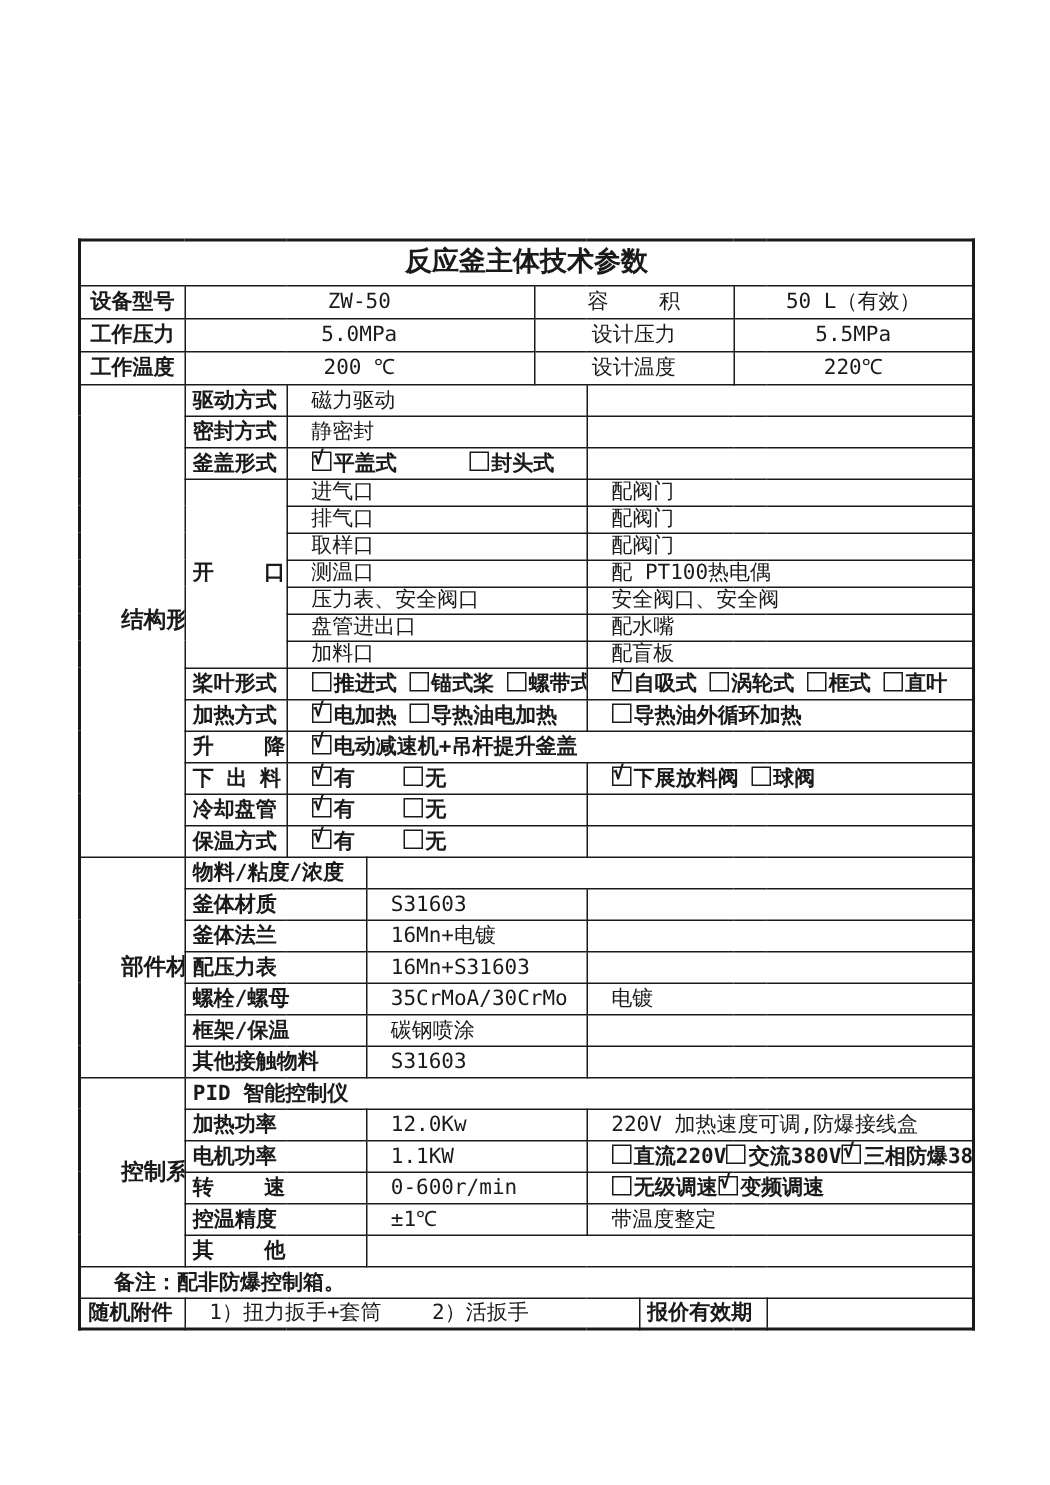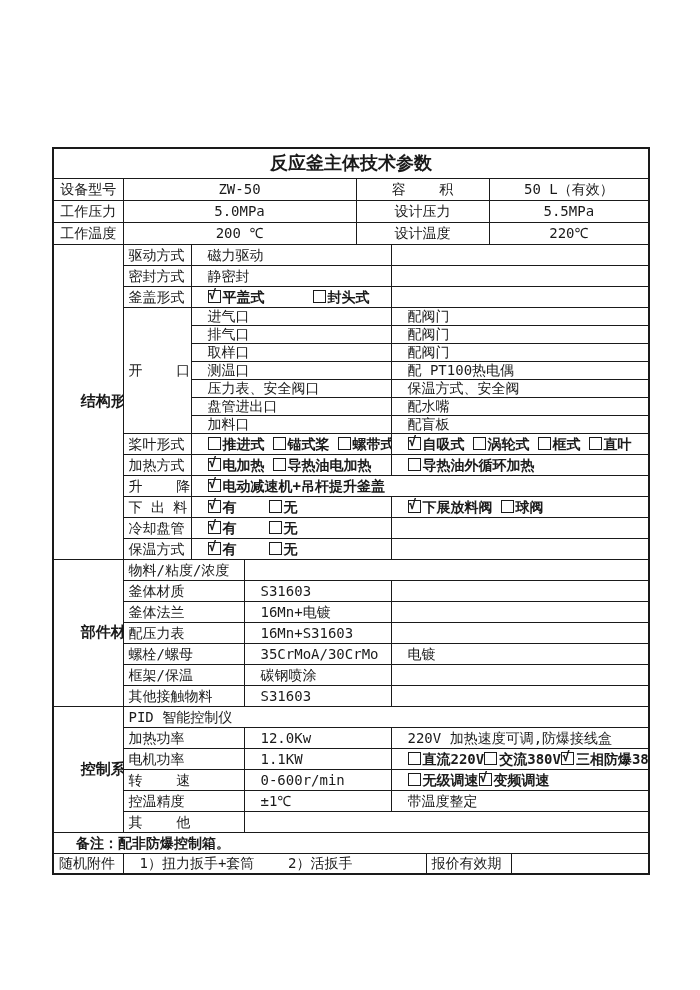--- a/index.html
+++ b/index.html
@@ -2,37 +2,37 @@
 <html><head>
 <meta charset="utf-8">
 <style>
   html,body{margin:0;padding:0;background:#e8e8e8;}
   .page{
     width:700px;height:990px;background:#ffffff;position:relative;
     font-family:"DejaVu Sans Mono","Liberation Serif",serif;
     color:#1a1a1a;overflow:hidden;
   }
   table.spec{
-    position:absolute;left:52px;top:147px;width:596px;
+    position:absolute;left:52px;top:159px;width:596px;
     border-collapse:collapse;table-layout:fixed;
     border:2px solid #1a1a1a;
   }
   td{
     border:1px solid #1a1a1a;vertical-align:middle;
     font-size:14px;line-height:16px;padding:0 3px;
     white-space:pre;overflow:hidden;
   }
   tr.rtitle{height:30px;}
   tr.rt{height:22px;}
   tr.r{height:21px;}
   tr.ro{height:18px;}
   td.title{
     text-align:center;font-weight:bold;font-size:18px;border-bottom:1px solid #1a1a1a;
   }
-  td.lbl{font-weight:normal;padding-left:5px;}
+  td.lbl{font-weight:bold;padding-left:5px;}
   td.val{padding-left:16px;margin-left:12px;}
   td.c{text-align:center;padding:0;}
   td.cat{text-align:center;padding:0;}
   .vtext{
     width:1em;margin:0 auto;word-break:break-all;
     font-weight:bold;font-size:15px;line-height:27px;text-align:center;
   }
   td.note{font-weight:bold;padding-left:22px;}
   .opt{display:inline-block;font-weight:bold;}
   .opt .optlabel{vertical-align:baseline;}
@@ -121,21 +121,21 @@
   <tr class="ro">
     <td class="val" colspan="3">取样口</td>
     <td class="val" colspan="4">配阀门</td>
   </tr>
   <tr class="ro">
     <td class="val" colspan="3">测温口</td>
     <td class="val" colspan="4">配 PT100热电偶</td>
   </tr>
   <tr class="ro">
     <td class="val" colspan="3">压力表、安全阀口</td>
-    <td class="val" colspan="4">保温方式、安全阀</td>
+    <td class="val" colspan="4">安全阀口、安全阀</td>
   </tr>
   <tr class="ro">
     <td class="val" colspan="3">盘管进出口</td>
     <td class="val" colspan="4">配水嘴</td>
   </tr>
   <tr class="ro">
     <td class="val" colspan="3">加料口</td>
     <td class="val" colspan="4">配盲板</td>
   </tr>
 

